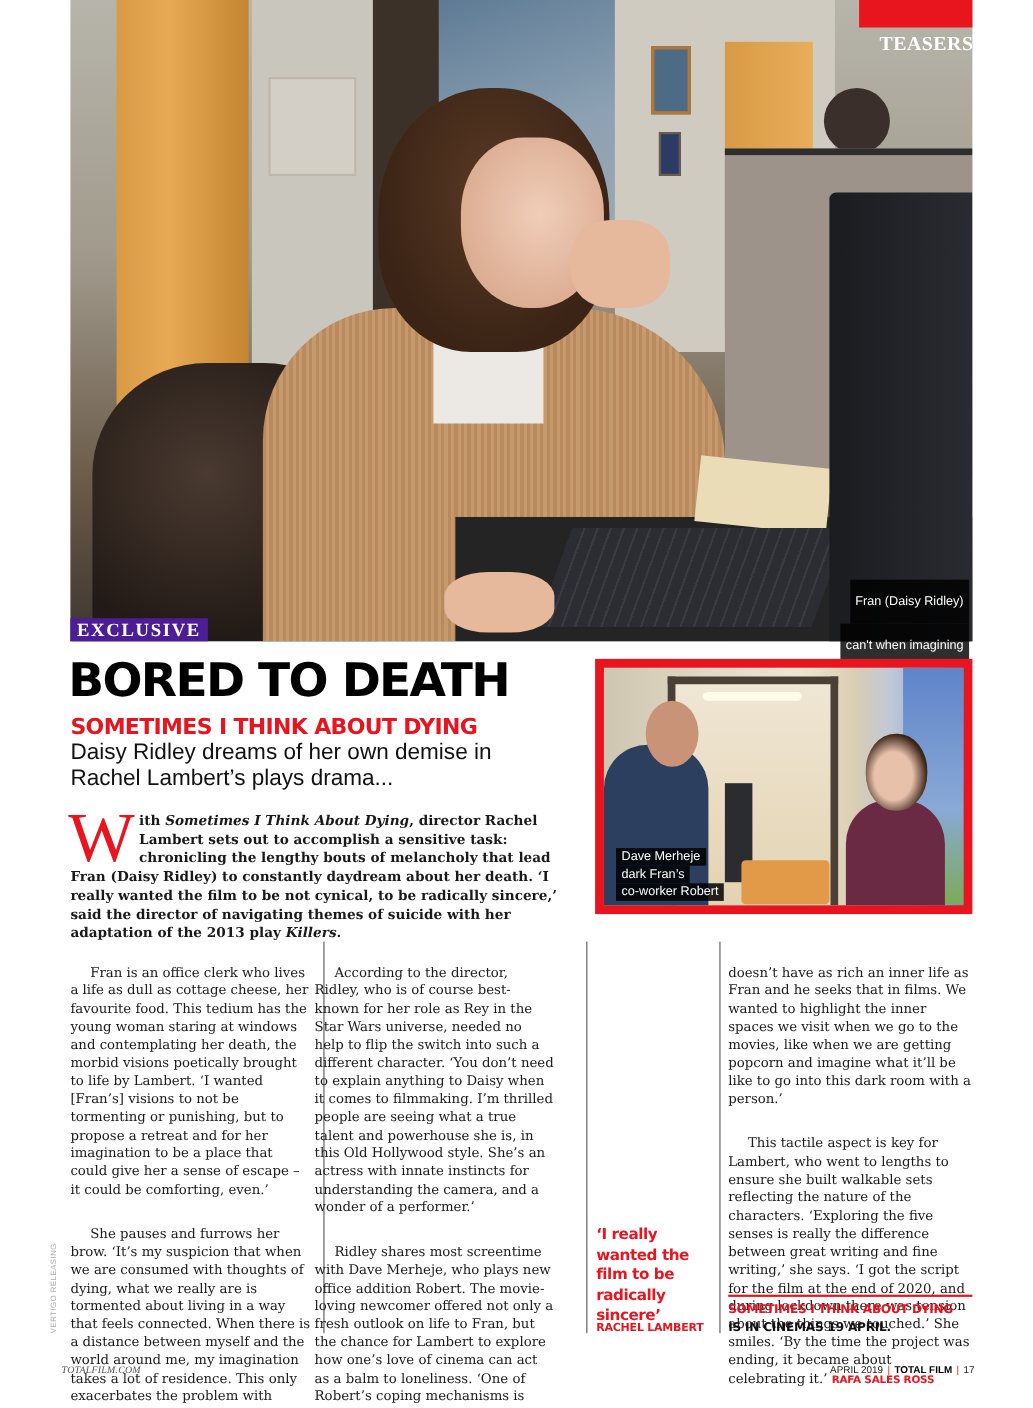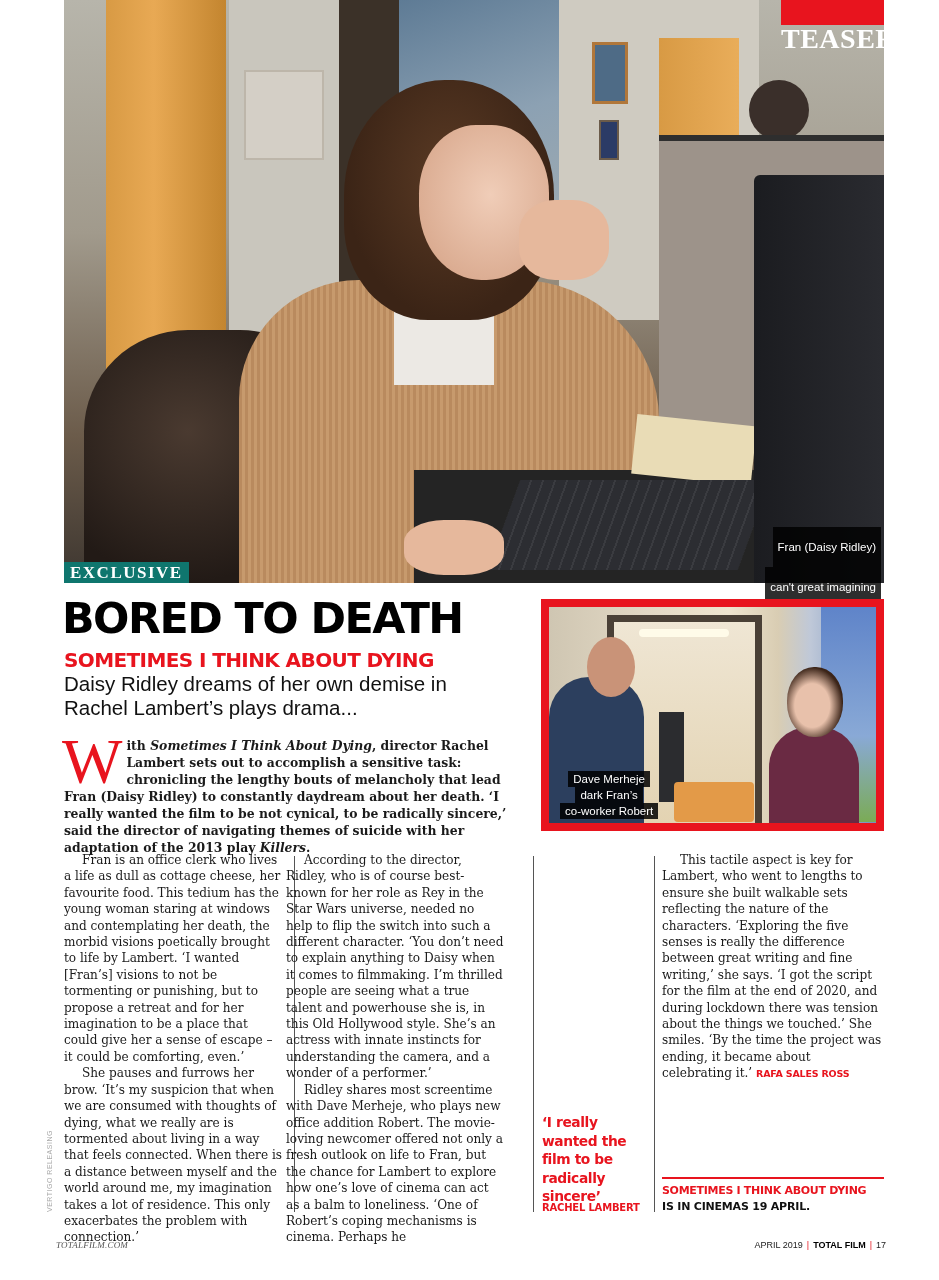--- a/index.html
+++ b/index.html
@@ -28,54 +28,54 @@
   .hero .paper { position: absolute; left: 570px; top: 420px; width: 120px; height: 60px; background: #e9dcb6; transform: rotate(6deg); }
   .hero .chair { position: absolute; left: 20px; top: 330px; width: 260px; height: 253px; background: radial-gradient(ellipse at 40% 40%, #4a3a30, #221a16 70%); border-radius: 40% 40% 0 0; }
   .hero .hair { position: absolute; left: 280px; top: 80px; width: 210px; height: 240px; border-radius: 48% 48% 40% 40%; background: radial-gradient(ellipse at 50% 40%, #5a3a24, #3b2416 70%); }
   .hero .face { position: absolute; left: 355px; top: 125px; width: 130px; height: 155px; border-radius: 44% 44% 48% 48%; background: radial-gradient(ellipse at 55% 45%, #f0cdb8, #d9a98e 80%); }
   .hero .turtleneck { position: absolute; left: 330px; top: 255px; width: 100px; height: 130px; background: #ece9e4; border-radius: 20px 20px 0 0; }
   .hero .body { position: absolute; left: 175px; top: 280px; width: 420px; height: 303px; border-radius: 120px 140px 0 0; background: repeating-linear-gradient(90deg,#b98a5e 0 3px,#c79a6d 3px 6px); }
   .hero .hand { position: absolute; left: 455px; top: 200px; width: 90px; height: 80px; border-radius: 40%; background: #e6b89c; }
   .hero .hand2 { position: absolute; left: 340px; top: 520px; width: 100px; height: 55px; border-radius: 40%; background: #e6b89c; }
 
   .teasers-tab { position: absolute; left: 781px; top: 0; width: 103px; height: 25px; background: #e8141e; }
-  .teasers-label { position: absolute; left: 781px; top: 27px; width: 104px; text-align: right; font-family: "Liberation Serif", serif; font-weight: bold; font-size: 28px; color: #ffffff; letter-spacing: 0.5px; line-height: 24px; }
+  .teasers-label { position: absolute; left: 781px; top: 27px; width: 104px; text-align: right; font-family: "Liberation Serif", serif; font-weight: bold; font-size: 18px; color: #ffffff; letter-spacing: 0.5px; line-height: 24px; }
 
-  .exclusive-badge { position: absolute; left: 64px; top: 562px; height: 21px; padding: 0 6px; background: #0f766e; color: #fff; font-family: "Liberation Serif", serif; font-weight: bold; font-size: 17px; letter-spacing: 1.5px; line-height: 21px; }
+  .exclusive-badge { position: absolute; left: 64px; top: 562px; height: 21px; padding: 0 6px; background: #4c1d95; color: #fff; font-family: "Liberation Serif", serif; font-weight: bold; font-size: 17px; letter-spacing: 1.5px; line-height: 21px; }
 
   .caption-hero { position: absolute; right: 58px; top: 527px; text-align: right; font-family: "Liberation Sans", sans-serif; font-size: 11.5px; line-height: 16px; color: #fff; }
   .caption-hero span { display: inline-block; background: rgba(0,0,0,0.82); padding: 12px 5px; }
 
   
   .headline { position: absolute; left: 62px; top: 598px; font-family: "DejaVu Sans", sans-serif; font-weight: bold; font-size: 42px; letter-spacing: -1.5px; color: #000; line-height: 42px; transform: scaleX(1.02); transform-origin: left; }
   .kicker { position: absolute; left: 64px; top: 648px; font-family: "DejaVu Sans", sans-serif; font-weight: bold; font-size: 20px; color: #e8141e; letter-spacing: -0.6px; line-height: 24px; }
   .standfirst { position: absolute; left: 64px; top: 672px; width: 440px; font-family: "Liberation Sans", sans-serif; font-size: 20.5px; line-height: 24px; color: #111; }
 
   .intro { position: absolute; left: 64px; top: 737px; width: 448px; font-family: "DejaVu Serif", serif; font-weight: bold; font-size: 12.4px; line-height: 17px; color: #1a1a1a; }
   .dropcap { float: left; font-family: "Liberation Serif", serif; font-size: 64px; line-height: 46px; color: #e8141e; margin: 2px 4px 0 -2px; font-weight: normal; }
   .intro em { font-style: italic; }
 
   
   .inset { position: absolute; left: 541px; top: 599px; width: 343px; height: 232px; background: #e8141e; padding: 8px; }
-  .inset-img { position: relative; width: 100%; height: 100%; overflow: hidden; background: linear-gradient(90deg,#cfc6b2 0%,#e2d8c4 30%,#efe5cf 55%,#d9cdb3 70%,#bfc8d8 80%,#6f8fbf 100%); text-align: center; }
+  .inset-img { position: relative; width: 100%; height: 100%; overflow: hidden; background: linear-gradient(90deg,#cfc6b2 0%,#e2d8c4 30%,#efe5cf 55%,#d9cdb3 70%,#bfc8d8 80%,#6f8fbf 100%); }
   .inset-img .doorway { position: absolute; left: 58px; top: 8px; width: 155px; height: 208px; border: 7px solid #4a4036; border-bottom: none; background: linear-gradient(180deg,#efe6d4,#e3d3b2); }
   .inset-img .light { position: absolute; left: 90px; top: 22px; width: 90px; height: 8px; background: #fffbe9; border-radius: 4px; }
   .inset-img .cabinet { position: absolute; left: 110px; top: 105px; width: 25px; height: 90px; background: #2b2c2f; }
   .inset-img .chairs { position: absolute; left: 125px; top: 175px; width: 80px; height: 40px; background: #e39a48; border-radius: 4px; }
   .inset-img .poster { position: absolute; right: 0; top: 0; width: 55px; height: 215px; background: linear-gradient(180deg,#5f84c9,#89a9d6 60%,#7bab56); }
   .inset-img .man { position: absolute; left: 0; top: 70px; width: 95px; height: 150px; background: #2c3f5e; border-radius: 40px 40px 0 0; }
   .inset-img .man-head { position: absolute; left: 38px; top: 30px; width: 48px; height: 60px; border-radius: 50%; background: #c99378; }
   .inset-img .woman { position: absolute; left: 220px; top: 120px; width: 90px; height: 100px; background: #6a2a43; border-radius: 40px 40px 0 0; }
   .inset-img .woman-head { position: absolute; left: 238px; top: 60px; width: 56px; height: 70px; border-radius: 48%; background: radial-gradient(ellipse at 45% 55%,#e8c1ab 40%,#3b2418 70%); }
   .caption-inset { position: absolute; left: 11px; top: 164px; font-family: "Liberation Sans", sans-serif; font-size: 11.5px; line-height: 16px; color: #fff; }
   .caption-inset span { display: inline-block; background: rgba(0,0,0,0.85); padding: 0 5px; }
 
   
   .col { position: absolute; top: 852px; font-family: "DejaVu Serif", serif; font-size: 12.1px; line-height: 16.4px; color: #1a1a1a; }
-  .col p { text-indent: 18px; }
+  .col p { text-indent: 18px; margin-top: 24px; }
   .col p.noindent { text-indent: 0; }
   .col1 { left: 64px; width: 218px; }
   .col2 { left: 286px; width: 218px; }
   .col4 { left: 662px; width: 222px; }
   .rule { position: absolute; width: 1px; background: #555; }
   .rule1 { left: 294px; top: 856px; height: 356px; }
   .rule2 { left: 533px; top: 856px; height: 356px; }
   .rule3 { left: 654px; top: 856px; height: 356px; }
 
   .pullquote { position: absolute; left: 542px; top: 1113px; width: 110px; font-family: "DejaVu Sans", sans-serif; font-weight: bold; font-size: 13.8px; line-height: 18.5px; color: #e8141e; letter-spacing: -0.4px; }
@@ -121,21 +121,21 @@
   <div class="monitor"></div>
 </div>
 
 <div class="teasers-tab"></div>
 <div class="teasers-label">TEASERS</div>
 
 <div class="exclusive-badge">EXCLUSIVE</div>
 
 <div class="caption-hero">
   <span>Fran (Daisy Ridley)</span><br>
-  <span>can't great imagining</span><br>
+  <span>can't when imagining</span><br>
   <span>her own death</span>
 </div>
 
 <h1 class="headline">BORED TO DEATH</h1>
 <div class="kicker">SOMETIMES I THINK ABOUT DYING</div>
 <div class="standfirst">Daisy Ridley dreams of her own demise in Rachel Lambert’s plays drama...</div>
 
 <div class="intro">
   <span class="dropcap">W</span><span>ith </span><em>Sometimes I Think About Dying</em><span>, director Rachel Lambert sets out to accomplish a sensitive task: chronicling the lengthy bouts of melancholy that lead Fran (Daisy Ridley) to constantly daydream about her death. ‘I really wanted the film to be not cynical, to be radically sincere,’ said the director of navigating themes of suicide with her adaptation of the 2013 play </span><em>Killers</em><span>.</span>
 </div>
@@ -165,20 +165,21 @@
 
 <div class="col col1">
   <p>Fran is an office clerk who lives a life as dull as cottage cheese, her favourite food. This tedium has the young woman staring at windows and contemplating her death, the morbid visions poetically brought to life by Lambert. ‘I wanted [Fran’s] visions to not be tormenting or punishing, but to propose a retreat and for her imagination to be a place that could give her a sense of escape – it could be comforting, even.’</p>
   <p>She pauses and furrows her brow. ‘It’s my suspicion that when we are consumed with thoughts of dying, what we really are is tormented about living in a way that feels connected. When there is a distance between myself and the world around me, my imagination takes a lot of residence. This only exacerbates the problem with connection.’</p>
 </div>
 <div class="col col2">
   <p>According to the director, Ridley, who is of course best-known for her role as Rey in the Star Wars universe, needed no help to flip the switch into such a different character. ‘You don’t need to explain anything to Daisy when it comes to filmmaking. I’m thrilled people are seeing what a true talent and powerhouse she is, in this Old Hollywood style. She’s an actress with innate instincts for understanding the camera, and a wonder of a performer.’</p>
   <p>Ridley shares most screentime with Dave Merheje, who plays new office addition Robert. The movie-loving newcomer offered not only a fresh outlook on life to Fran, but the chance for Lambert to explore how one’s love of cinema can act as a balm to loneliness. ‘One of Robert’s coping mechanisms is cinema. Perhaps he</p>
 </div>
 <div class="col col4">
+  <p class="noindent">doesn’t have as rich an inner life as Fran and he seeks that in films. We wanted to highlight the inner spaces we visit when we go to the movies, like when we are getting popcorn and imagine what it’ll be like to go into this dark room with a person.’</p>
   <p><span>This tactile aspect is key for Lambert, who went to lengths to ensure she built walkable sets reflecting the nature of the characters. ‘Exploring the five senses is really the difference between great writing and fine writing,’ she says. ‘I got the script for the film at the end of 2020, and during lockdown there was tension about the things we touched.’ She smiles. ‘By the time the project was ending, it became about celebrating it.’ </span><span class="byline">RAFA SALES ROSS</span></p>
 </div>
 
 <div class="pullquote">‘I really wanted the film to be radically sincere’</div>
 <div class="pullquote-attr">RACHEL LAMBERT</div>
 
 <div class="end-rule"></div>
 <div class="release-title">SOMETIMES I THINK ABOUT DYING</div>
 <div class="release-date">IS IN CINEMAS 19 APRIL.</div>
 

